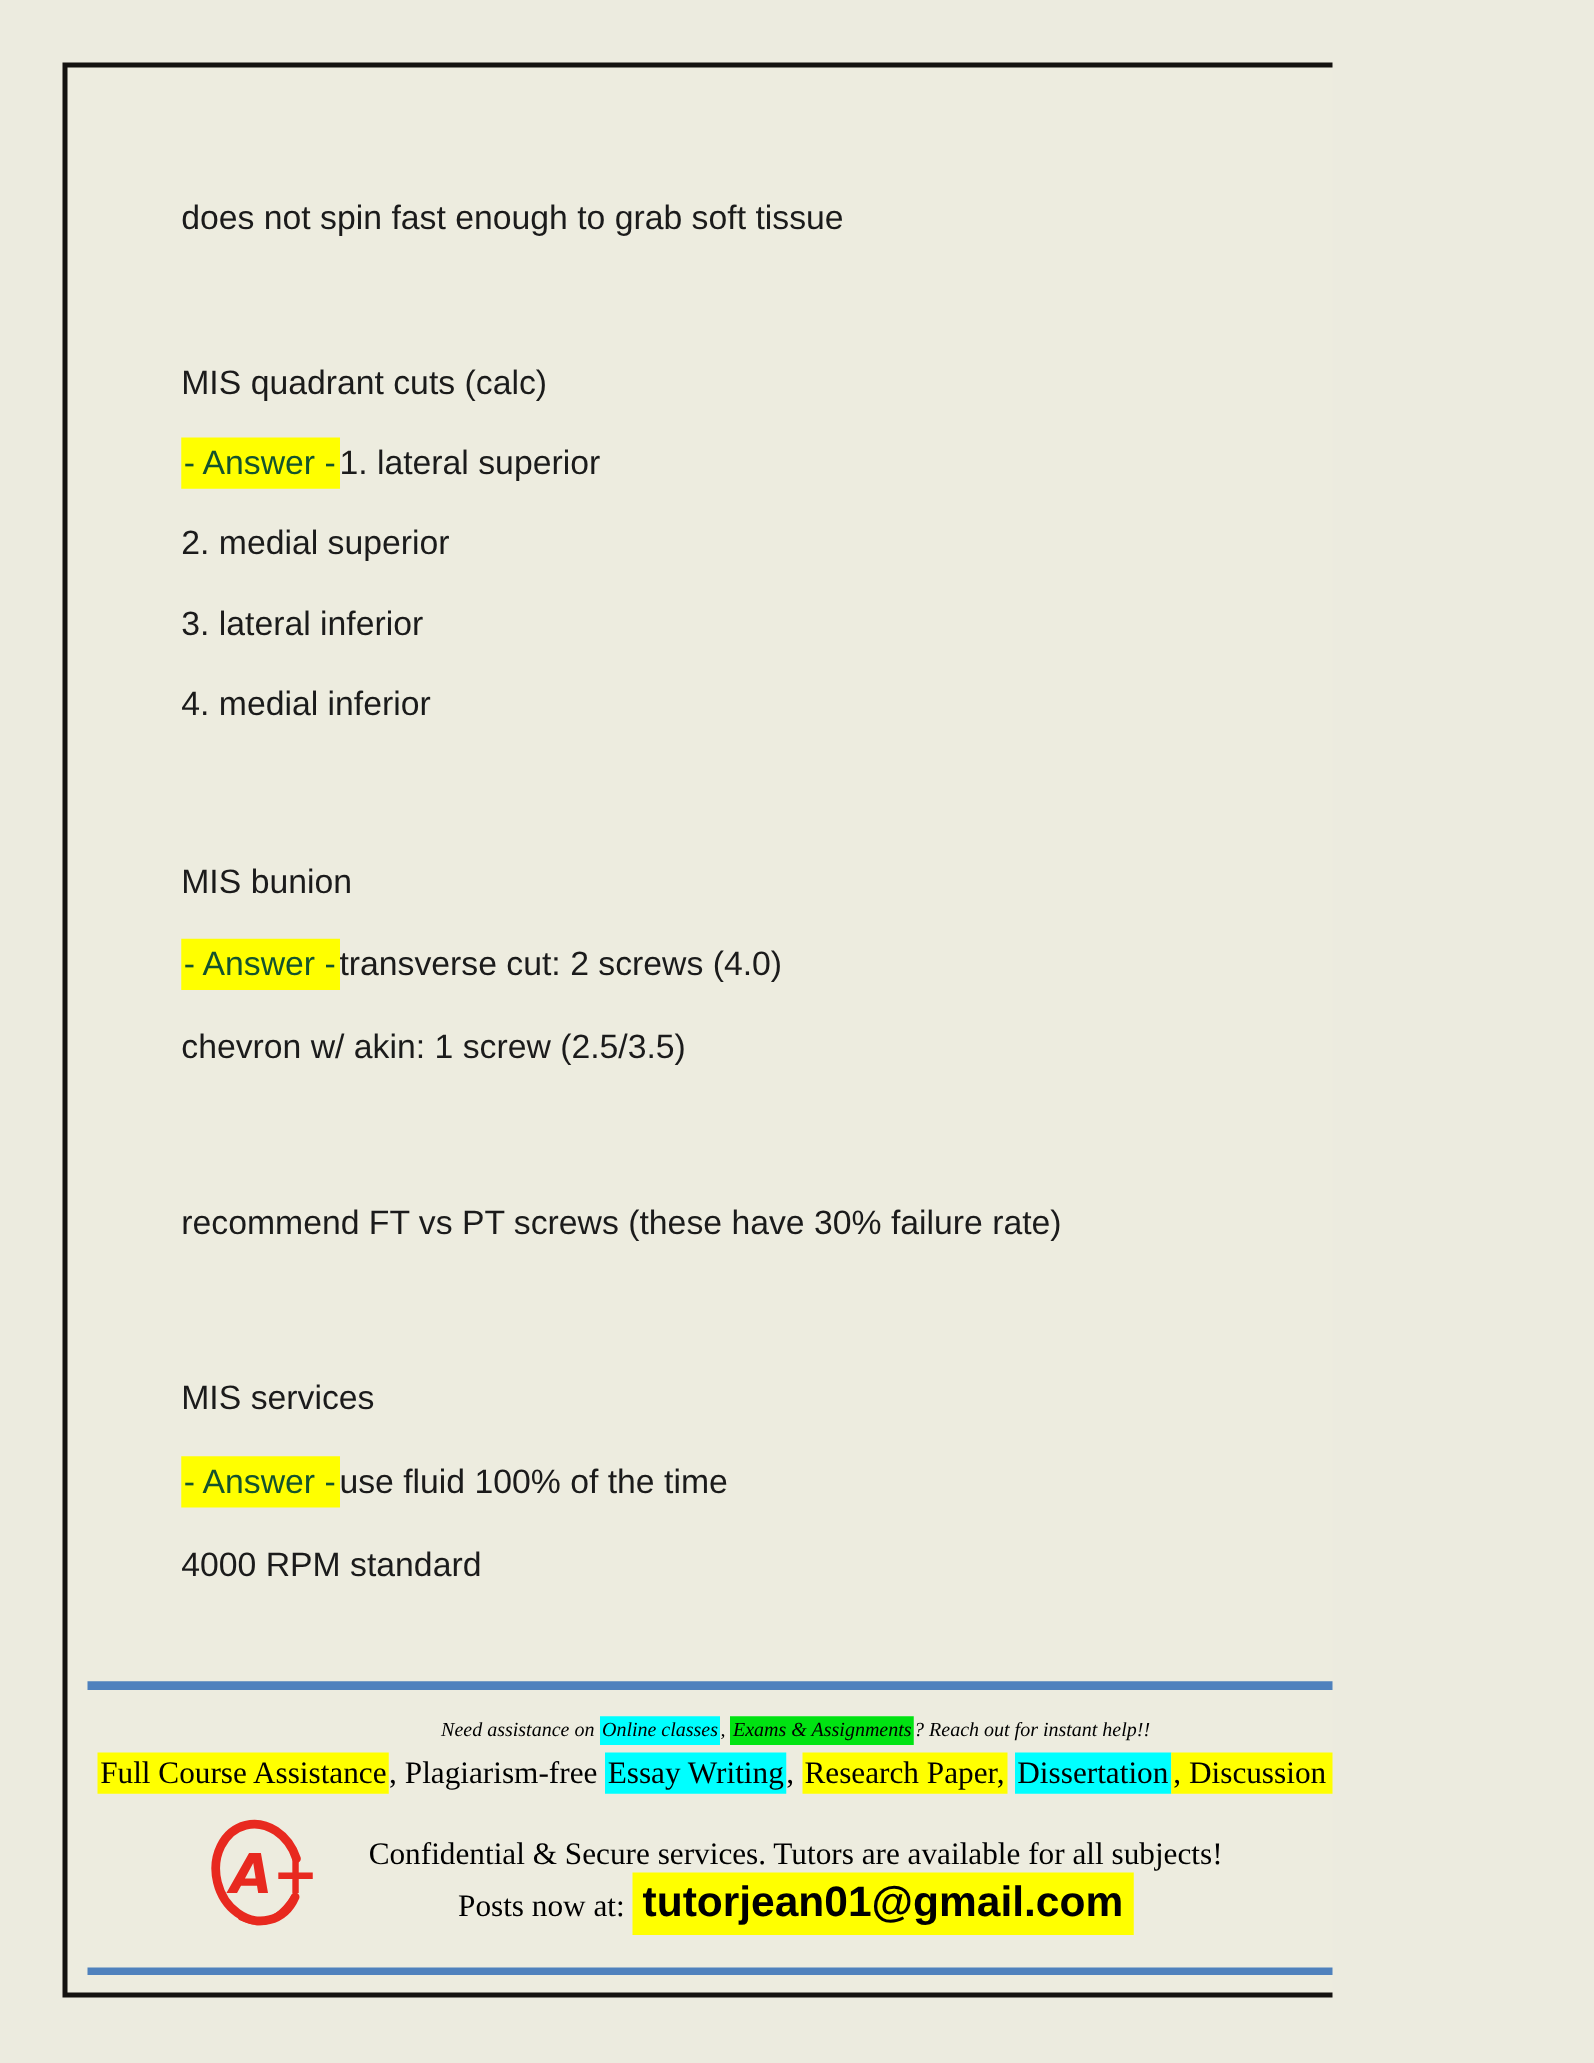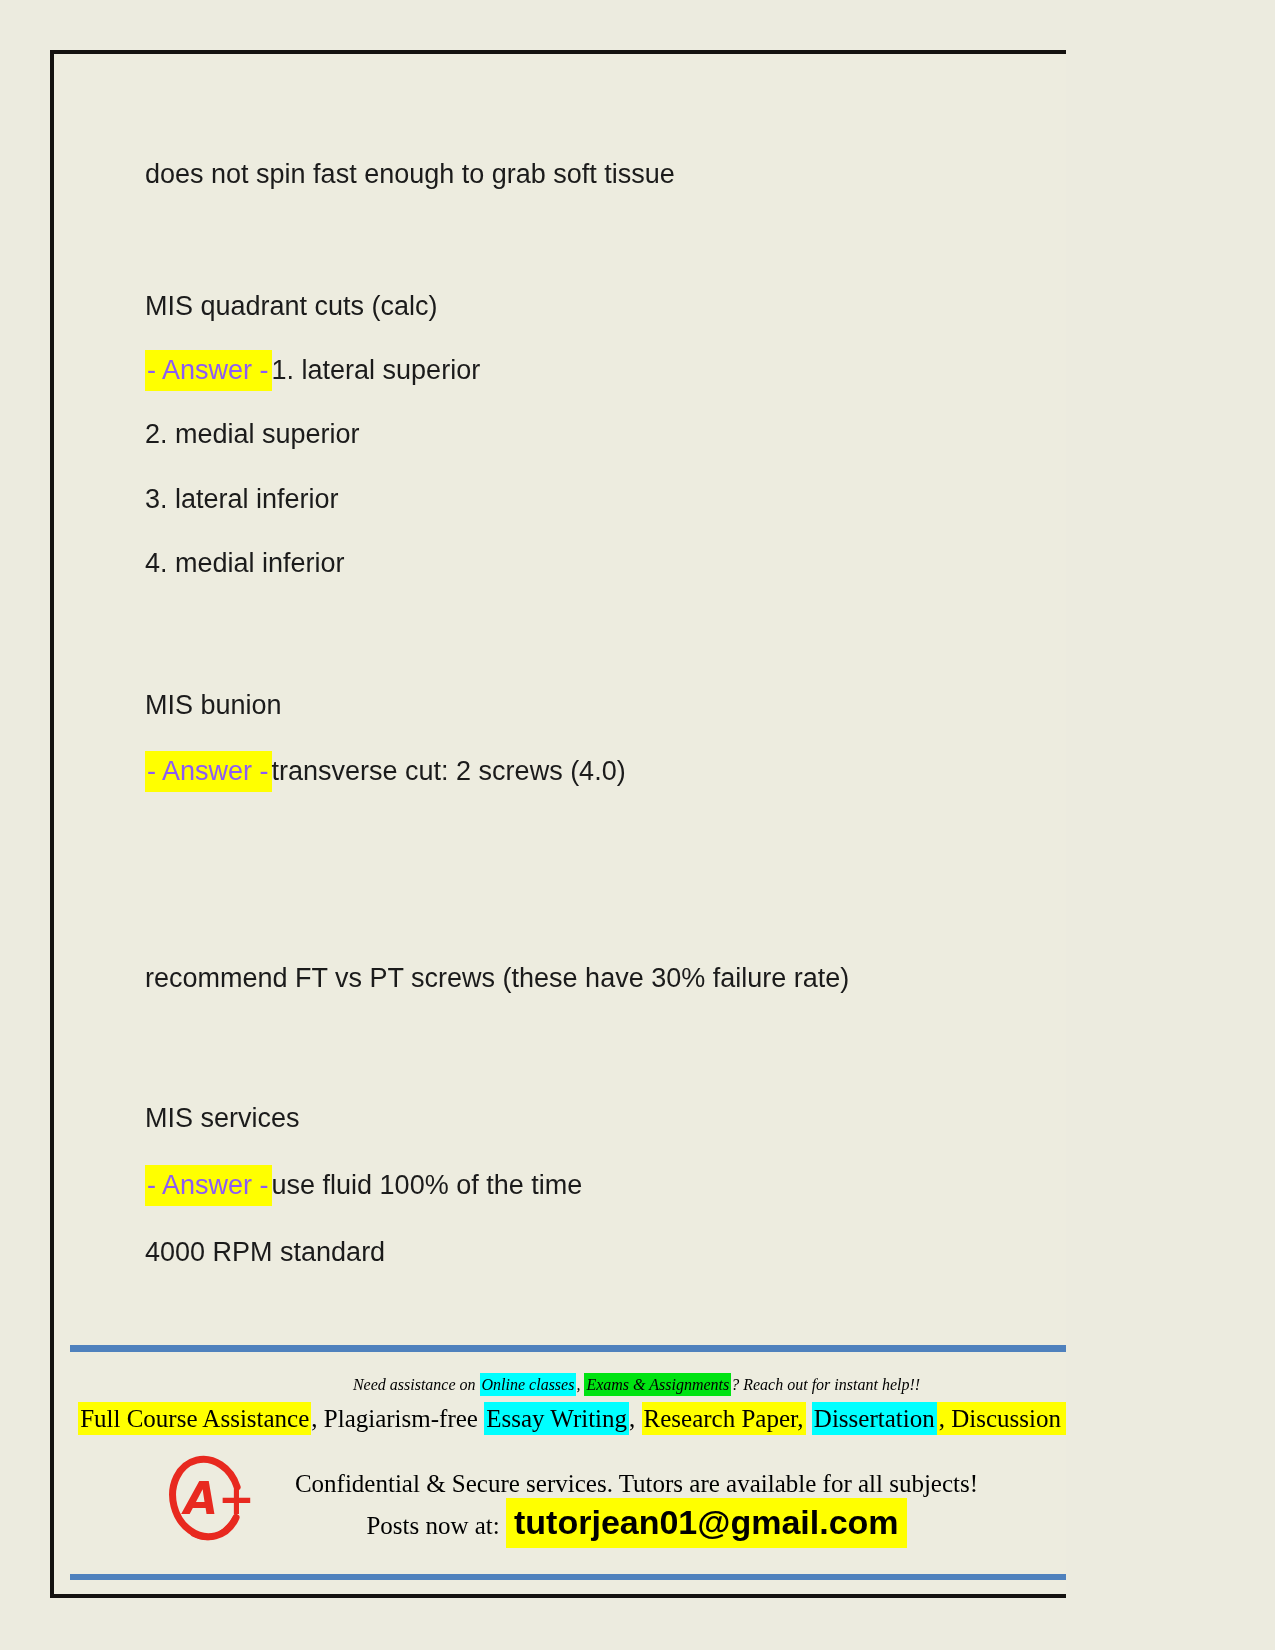--- a/index.html
+++ b/index.html
@@ -22,21 +22,21 @@
   .body-line{
     position:absolute;
     left:91px;
     margin:0;
     font-size:27px;
     line-height:40px;
     white-space:nowrap;
   }
   .hl-answer{
     background:#ffff00;
-    color:#8b5cf6;
+    color:#14532d;
     padding:5px 3px 6px 2px;
   }
   .rule-blue{
     position:absolute;
     left:16px;
     width:1137px;
     background:#4f81bd;
   }
   .rule-top{top:1291px;height:7px;}
   .rule-bottom{top:1520px;height:6px;}
@@ -77,20 +77,21 @@
   <div class="frame">
 
     <p class="body-line" style="top:100px">does not spin fast enough to grab soft tissue</p>
     <p class="body-line" style="top:232px">MIS quadrant cuts (calc)</p>
     <p class="body-line" style="top:296px"><mark class="hl-answer">- Answer -</mark><span>1. lateral superior</span></p>
     <p class="body-line" style="top:360px">2. medial superior</p>
     <p class="body-line" style="top:425px">3. lateral inferior</p>
     <p class="body-line" style="top:489px">4. medial inferior</p>
     <p class="body-line" style="top:631px">MIS bunion</p>
     <p class="body-line" style="top:697px"><mark class="hl-answer">- Answer -</mark><span>transverse cut: 2 screws (4.0)</span></p>
+    <p class="body-line" style="top:763px">chevron w/ akin: 1 screw (2.5/3.5)</p>
     <p class="body-line" style="top:904px">recommend FT vs PT screws (these have 30% failure rate)</p>
     <p class="body-line" style="top:1044px">MIS services</p>
     <p class="body-line" style="top:1111px"><mark class="hl-answer">- Answer -</mark><span>use fluid 100% of the time</span></p>
     <p class="body-line" style="top:1178px">4000 RPM standard</p>
 
     <div class="rule-blue rule-top"></div>
 
     <p class="footer-line f1"><span>Need assistance on </span><span class="hl-c">Online classes</span><span>, </span><span class="hl-g">Exams &amp; Assignments</span><span>? Reach out for instant help!!</span></p>
 
     <p class="footer-line f2"><span class="hl-y">Full Course Assistance</span><span>, Plagiarism-free </span><span class="hl-c">Essay Writing</span><span>, </span><span class="hl-y">Research Paper,</span><span> </span><span class="hl-c">Dissertation</span><span class="hl-y">, Discussion Posts, etc….</span></p>

